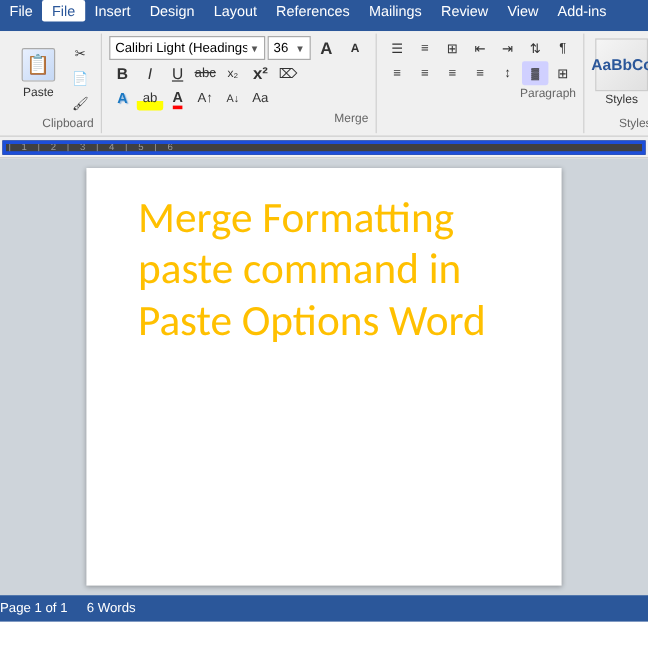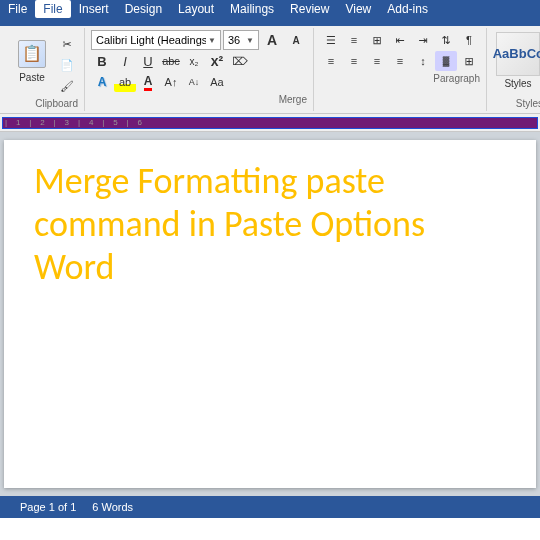--- a/index.html
+++ b/index.html
@@ -176,22 +176,22 @@
     .ruler {
       height: 18px;
       background: #f0f0f0;
       border-bottom: 1px solid #c8c8c8;
       display: flex;
       align-items: center;
       padding: 0 2px;
       position: relative;
     }
     .ruler-inner {
-      background: #701a75;
-      border: 1px solid #1d4ed8;
+      background: #404040;
+      border: 3px solid #1d4ed8;
       flex: 1;
       height: 12px;
       display: flex;
       align-items: center;
       position: relative;
       overflow: hidden;
       text-decoration: underline;
     }
 
     
@@ -199,24 +199,24 @@
       background: #ced4da;
       padding: 8px 0;
       display: flex;
       justify-content: center;
       height: calc(540px - 26px - 22px - 88px - 18px - 22px);
       overflow: hidden;
     }
 
     .doc-page {
       background: #fff;
-      width: 532px;
+      width: 396px;
       min-height: 300px;
       box-shadow: 0 1px 4px rgba(0,0,0,0.3);
-      padding: 20px 30px;
+      padding: 20px 43px;
       position: relative;
     }
 
     .heading-text {
       font-family: 'Calibri Light', 'Calibri', sans-serif;
       font-size: 36px;
       font-weight: 300;
       color: #FFC000;
       line-height: 1.2;
       margin-bottom: 20px;
@@ -228,21 +228,21 @@
       color: #2b579a;
       margin-top: 10px;
     }
 
     
     .status-bar {
       height: 22px;
       background: #2b579a;
       display: flex;
       align-items: center;
-      padding: 0 20px;
+      padding: 0 0;
       gap: 16px;
     }
     .status-item {
       color: #fff;
       font-size: 11px;
     }
 
     .paste-icon {
       width: 28px; height: 28px;
       background: linear-gradient(135deg, #e8f0fe 0%, #c5d8f5 100%);
@@ -260,20 +260,21 @@
   </style>
 </head>
 <body>
 
 <div class="menu-bar">
   <div class="menu-item">File</div>
   <div class="menu-item active">File</div>
   <div class="menu-item">Insert</div>
   <div class="menu-item">Design</div>
   <div class="menu-item">Layout</div>
+  <div class="menu-item">References</div>
   <div class="menu-item">Mailings</div>
   <div class="menu-item">Review</div>
   <div class="menu-item">View</div>
   <div class="menu-item">Add-ins</div>
 </div>
 
 <div class="ribbon-body">
 
   <div class="ribbon-group">
     <div class="group-content">

